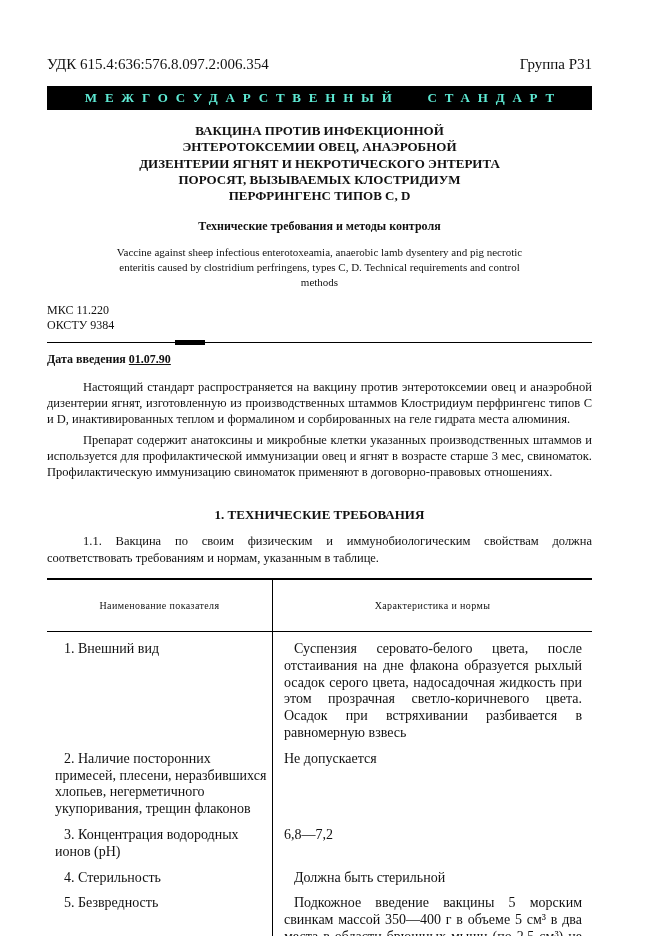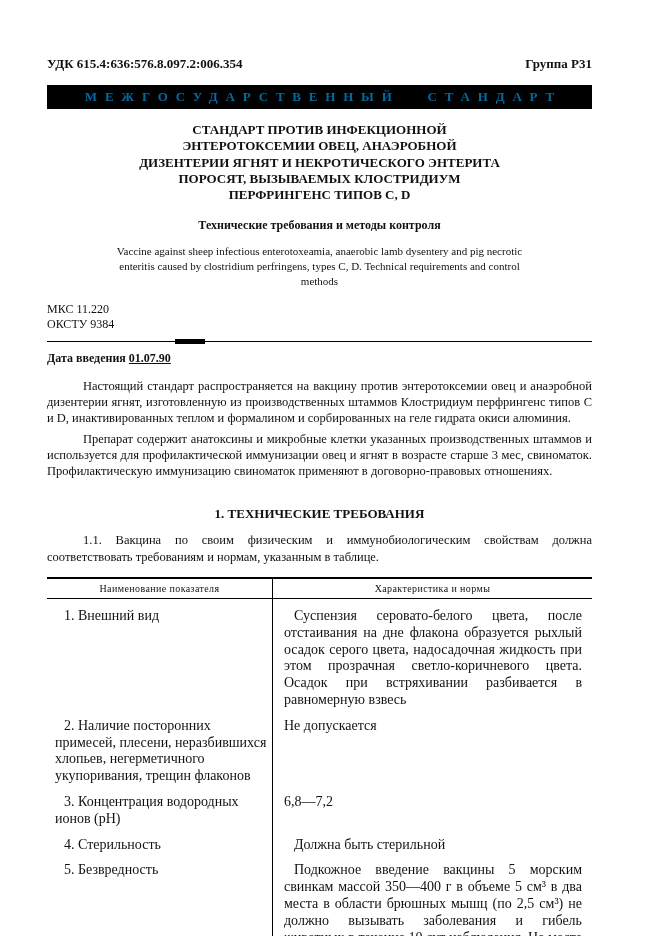--- a/index.html
+++ b/index.html
@@ -8,25 +8,25 @@
     width: 661px; height: 936px;
     background: #ffffff;
     color: #111;
     font-family: "Liberation Serif", "DejaVu Serif", serif;
     position: relative;
     overflow: hidden;
     padding: 56px 69px 0 47px;
   }
   .topline {
     display: flex; justify-content: space-between;
-    font-size: 13px; font-weight: bold;
+    font-size: 15px; font-weight: normal;
   }
   .banner {
     margin-top: 13px;
-    background: #000; color: #0369a1;
+    background: #000; color: #5eead4;
     height: 24px;
     display: flex; align-items: center; justify-content: center;
     font-weight: bold; font-size: 13px;
     letter-spacing: 0.6em; word-spacing: 1.3em;
     text-indent: 0.6em; 
     white-space: nowrap;
   }
   .title-row { display: flex; margin-top: 13px; }
   .title-left { flex: 1; text-align: center; }
   .doc-title { font-weight: bold; font-size: 13px; line-height: 1.25; }
@@ -52,21 +52,21 @@
     font-size: 12.5px; line-height: 1.3; text-align: justify;
     text-indent: 36px; margin-top: 4px;
   }
   .body-block { margin-top: 12px; }
   .sec-heading { text-align: center; font-weight: bold; font-size: 13px; margin-top: 27px; }
   .clause { margin-top: 10px; }
 
   .gtable { margin-top: 12px; border-top: 2.5px solid #000; border-bottom: 3.5px solid #000; }
   .thead { display: flex; border-bottom: 1px solid #000; }
   .th {
-    font-size: 10px; text-align: center; padding: 4px 4px;
+    font-size: 10px; text-align: center; padding: 20px 4px;
     letter-spacing: 0.4px;
   }
   .th-l { width: 226px; border-right: 1px solid #000; }
   .th-r { flex: 1; }
   .trow { display: flex; }
   .td { font-size: 14px; line-height: 1.2; }
   .td-l {
     width: 226px; border-right: 1px solid #000;
     padding: 9px 4px 0 8px; text-indent: 9px;
   }
@@ -93,21 +93,21 @@
   <div class="topline">
     <span>УДК 615.4:636:576.8.097.2:006.354</span>
     <span>Группа Р31</span>
   </div>
 
   <div class="banner">МЕЖГОСУДАРСТВЕННЫЙ СТАНДАРТ</div>
 
   <div class="title-row">
     <div class="title-left">
       <div class="doc-title">
-        <div>СТАНДАРТ ПРОТИВ ИНФЕКЦИОННОЙ</div>
+        <div>ВАКЦИНА ПРОТИВ ИНФЕКЦИОННОЙ</div>
         <div>ЭНТЕРОТОКСЕМИИ ОВЕЦ, АНАЭРОБНОЙ</div>
         <div>ДИЗЕНТЕРИИ ЯГНЯТ И НЕКРОТИЧЕСКОГО ЭНТЕРИТА</div>
         <div>ПОРОСЯТ, ВЫЗЫВАЕМЫХ КЛОСТРИДИУМ</div>
         <div>ПЕРФРИНГЕНС ТИПОВ C, D</div>
       </div>
       <div class="subtitle">Технические требования и методы контроля</div>
       <div class="english">Vaccine against sheep infectious enterotoxeamia, anaerobic lamb dysentery and pig necrotic enteritis caused by clostridium perfringens, types C, D. Technical requirements and control methods</div>
     </div>
   </div>
 
@@ -119,21 +119,21 @@
   <div class="rule">
     <span class="artifact"></span>
   </div>
 
   <div class="date-line">
     <span>Дата введения</span>
     <span class="u">01.07.90</span>
   </div>
 
   <div class="body-block">
-    <p class="body-p">Настоящий стандарт распространяется на вакцину против энтеротоксемии овец и анаэробной дизентерии ягнят, изготовленную из производственных штаммов Клостридиум перфрингенс типов С и D, инактивированных теплом и формалином и сорбированных на геле гидрата окиси алюминия.</p>
+    <p class="body-p">Настоящий стандарт распространяется на вакцину против энтеротоксемии овец и анаэробной дизентерии ягнят, изготовленную из производственных штаммов Клостридиум перфрингенс типов С и D, инактивированных теплом и формалином и сорбированных на геле гидрата места алюминия.</p>
     <p class="body-p">Препарат содержит анатоксины и микробные клетки указанных производственных штаммов и используется для профилактической иммунизации овец и ягнят в возрасте старше 3 мес, свиноматок. Профилактическую иммунизацию свиноматок применяют в договорно-правовых отношениях.</p>
   </div>
 
   <div class="sec-heading">1. ТЕХНИЧЕСКИЕ ТРЕБОВАНИЯ</div>
 
   <p class="body-p clause">1.1. Вакцина по своим физическим и иммунобиологическим свойствам должна соответствовать требованиям и нормам, указанным в таблице.</p>
 
   <div class="gtable">
     <div class="thead">
       <div class="th th-l">Наименование показателя</div>

